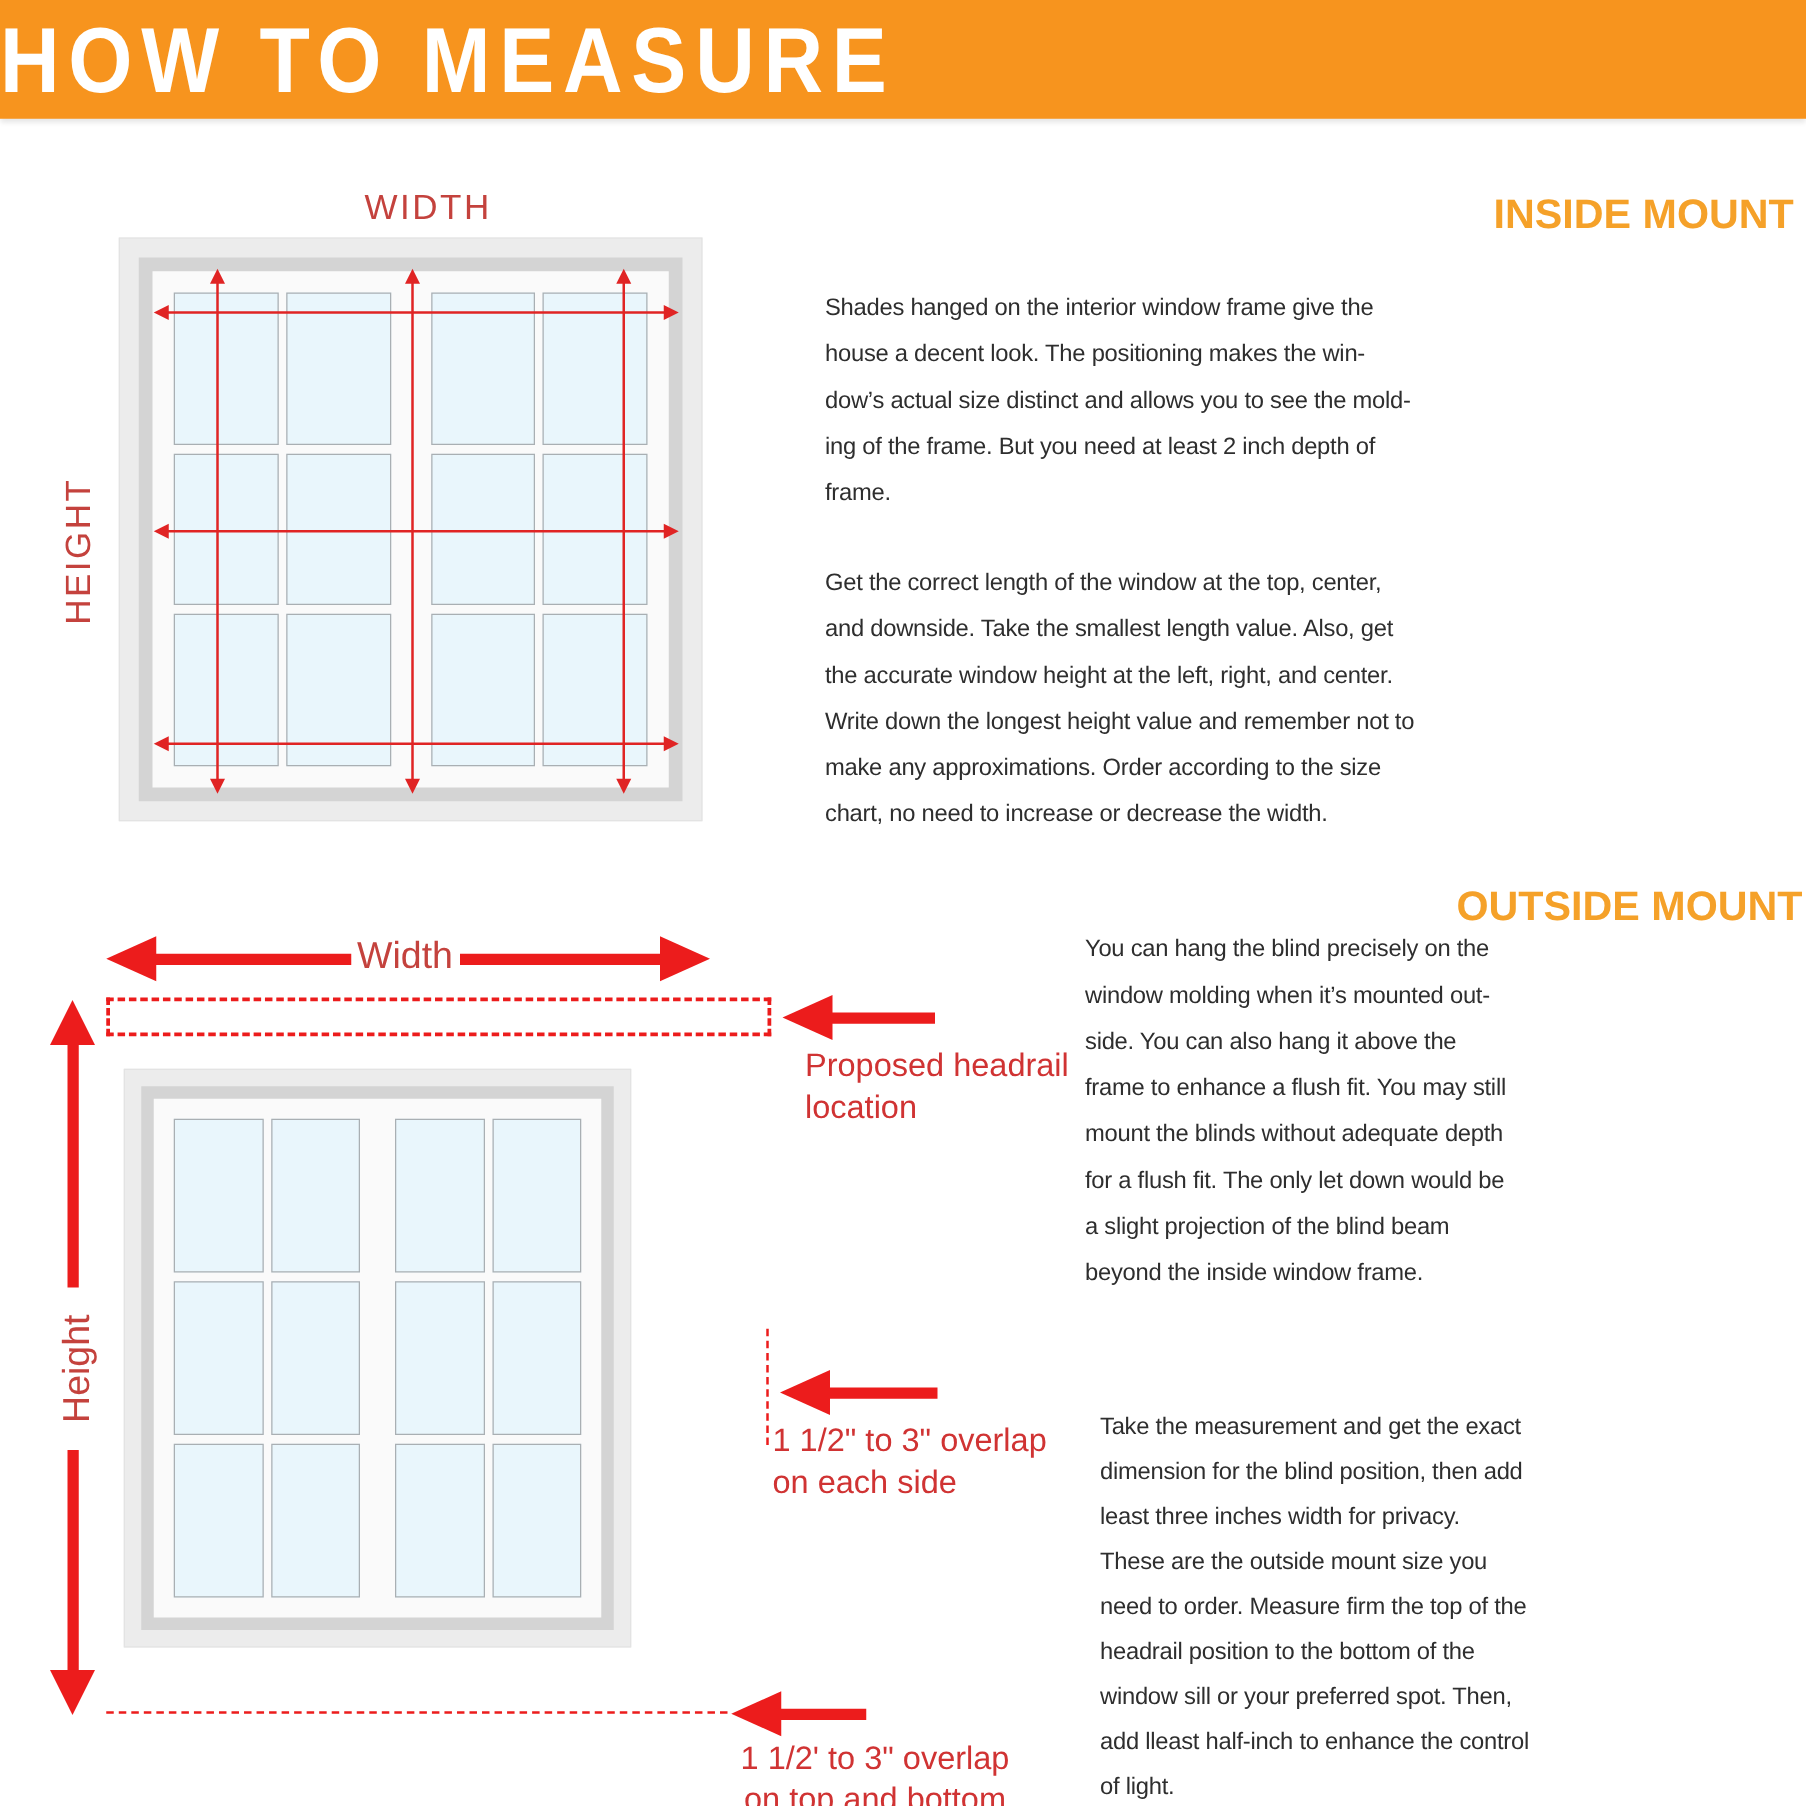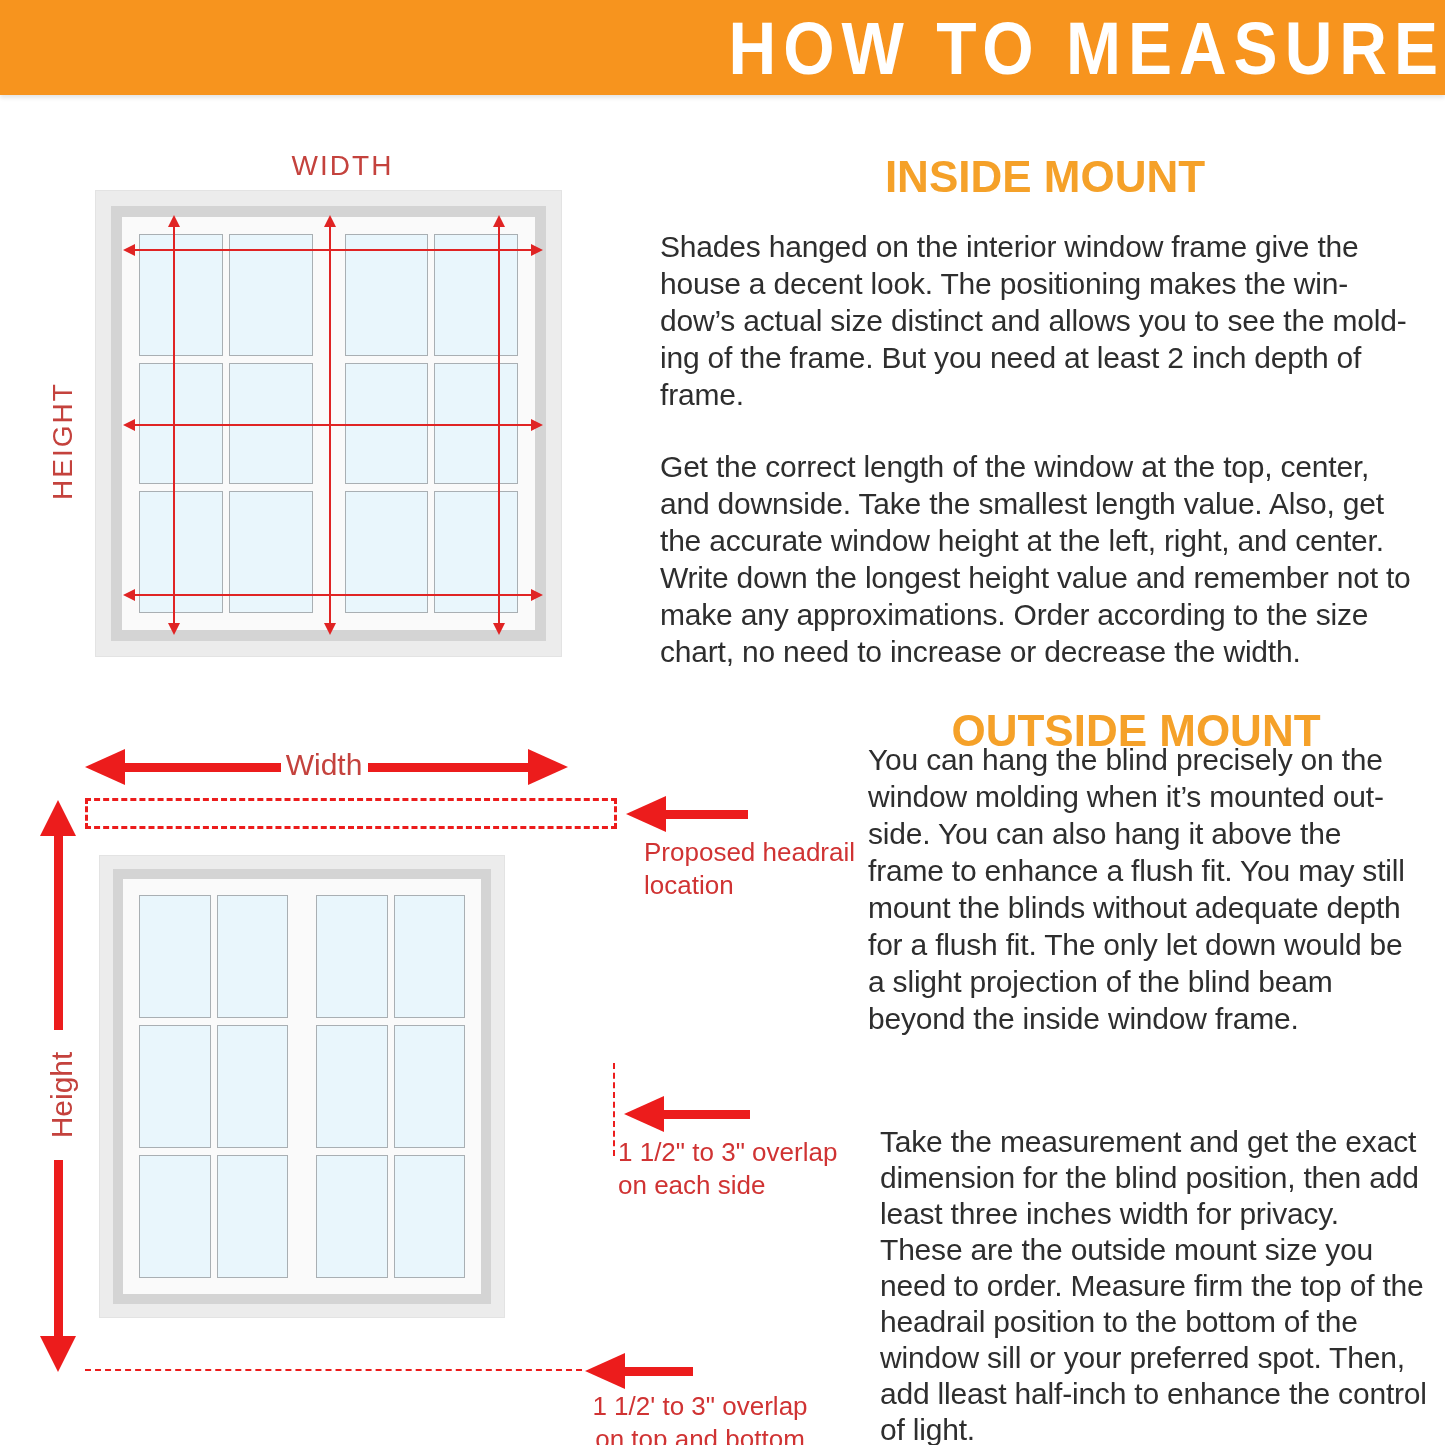--- a/index.html
+++ b/index.html
@@ -20,21 +20,21 @@
   .stage{
     position:relative;width:1445px;height:1445px;background:#ffffff;overflow:hidden;
     font-family:"Liberation Sans", sans-serif;color:var(--body-text);
   }
   .layer{position:absolute;inset:0;}
 
   
   .banner{
     position:absolute;left:0;top:0;width:1445px;height:95px;
     background:var(--banner-orange);
-    display:flex;align-items:center;justify-content:flex-end;
+    display:flex;align-items:center;justify-content:flex-start;
     box-shadow:0 3px 4px rgba(0,0,0,0.10);
   }
   .banner h1{
     margin:0;color:#fff;font-size:66px;font-weight:bold;letter-spacing:7px;
     transform:scaleY(1.12);white-space:nowrap;
   }
 
   
   .window{position:absolute;background:var(--frame-outer);box-sizing:border-box;border:1px solid #E3E3E3;}
   .win-mid{background:var(--frame-mid);box-sizing:border-box;height:100%;}
@@ -86,22 +86,22 @@
   .dashed-hline{position:absolute;border-top:2px dashed var(--thick-red);}
 
   
   .red-label{position:absolute;color:var(--label-red);font-size:28px;letter-spacing:2px;text-align:center;white-space:nowrap;}
   .rot{transform:rotate(-90deg);transform-origin:center;}
   .d2-label{position:absolute;color:var(--label-red);font-size:30px;text-align:center;white-space:nowrap;letter-spacing:0;}
   .note{position:absolute;color:var(--note-red);font-size:26px;line-height:33px;white-space:pre-line;}
   .height-mask{background:#fff;padding:0 4px;}
 
   
-  .sec-title{position:absolute;color:var(--title-orange);font-weight:bold;font-size:44px;text-align:center;white-space:nowrap;}
-  .para{position:absolute;font-size:30px;line-height:37px;letter-spacing:-0.2px;color:var(--body-text);white-space:pre-line;}
+  .sec-title{position:absolute;color:var(--title-orange);font-weight:bold;font-size:33px;text-align:right;white-space:nowrap;}
+  .para{position:absolute;font-size:19px;line-height:37px;letter-spacing:-0.2px;color:var(--body-text);white-space:pre-line;}
   .para.tight{line-height:36px;}
 </style>
 </head>
 <body>
 
 <div class="stage">
 
   <header class="banner">
     <h1>HOW TO MEASURE</h1>
   </header>

